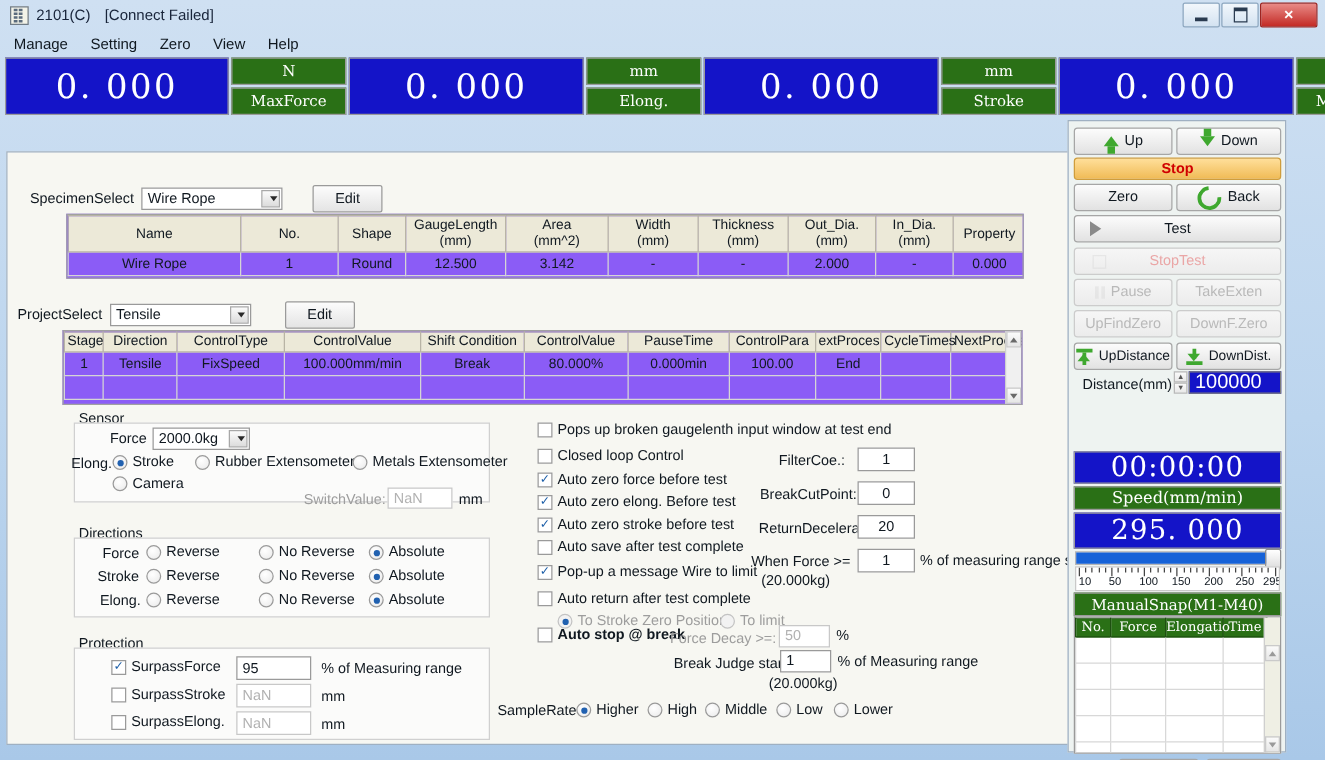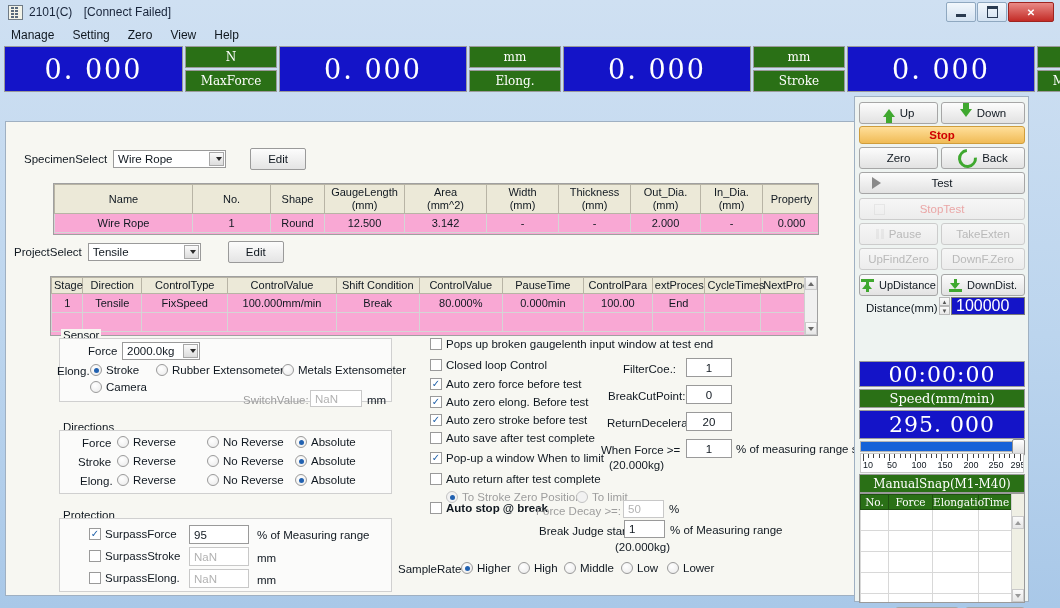--- a/index.html
+++ b/index.html
@@ -96,21 +96,21 @@
     background:linear-gradient(180deg,#fbfbfb,#dcdcdc);border:1px solid #a8a8a8;
     box-sizing:border-box;display:flex;align-items:center;justify-content:center;
   }
   .combo .arrow::after{content:"";border-left:3px solid transparent;border-right:3px solid transparent;border-top:4px solid #2a2a2a;}
   .btn{
     border:1px solid #9a9a9a;border-radius:2px;
     background:linear-gradient(180deg,#fcfcfc,#e4e4e4);
     font-size:11.5px;color:#101820;display:flex;align-items:center;justify-content:center;
   }
   
-  .grid{position:absolute;border:1px solid #a0a0a0;background:#f9a8d4;box-sizing:border-box;overflow:hidden;margin-top:12px;}
+  .grid{position:absolute;border:1px solid #a0a0a0;background:#8b5cf6;box-sizing:border-box;overflow:hidden;}
   .grid table{border-collapse:collapse;width:100%;table-layout:fixed;}
   .grid th{
     background:#ece9d8;border:1px solid #b8b4a5;
     font-weight:normal;font-size:11px;color:#101820;
     padding:1px 2px;line-height:13px;
   }
   .grid td{
     border:1px solid #d5d5d5;font-size:11px;color:#101820;
     text-align:center;padding:1px 2px;height:16px;
   }
@@ -569,21 +569,21 @@
     <div class="chk" style="position:absolute;left:424px;top:292px;">
       <span class="chk-box on"></span>
       <span>Auto zero stroke before test</span>
       </div>
     <div class="chk" style="position:absolute;left:424px;top:310px;">
       <span class="chk-box"></span>
       <span>Auto save after test complete</span>
       </div>
     <div class="chk" style="position:absolute;left:424px;top:330px;">
       <span class="chk-box on"></span>
-      <span>Pop-up a window When to limit</span>
+      <span>Pop-up a message Wire to limit</span>
       </div>
     <div class="chk" style="position:absolute;left:424px;top:351px;">
       <span class="chk-box"></span>
       <span>Auto return after test complete</span>
       </div>
 
     <div class="rad dim" style="position:absolute;left:440px;top:369px;">
       <span class="radio-dot on"></span>
       <span>To Stroke Zero Position</span>
       </div>

